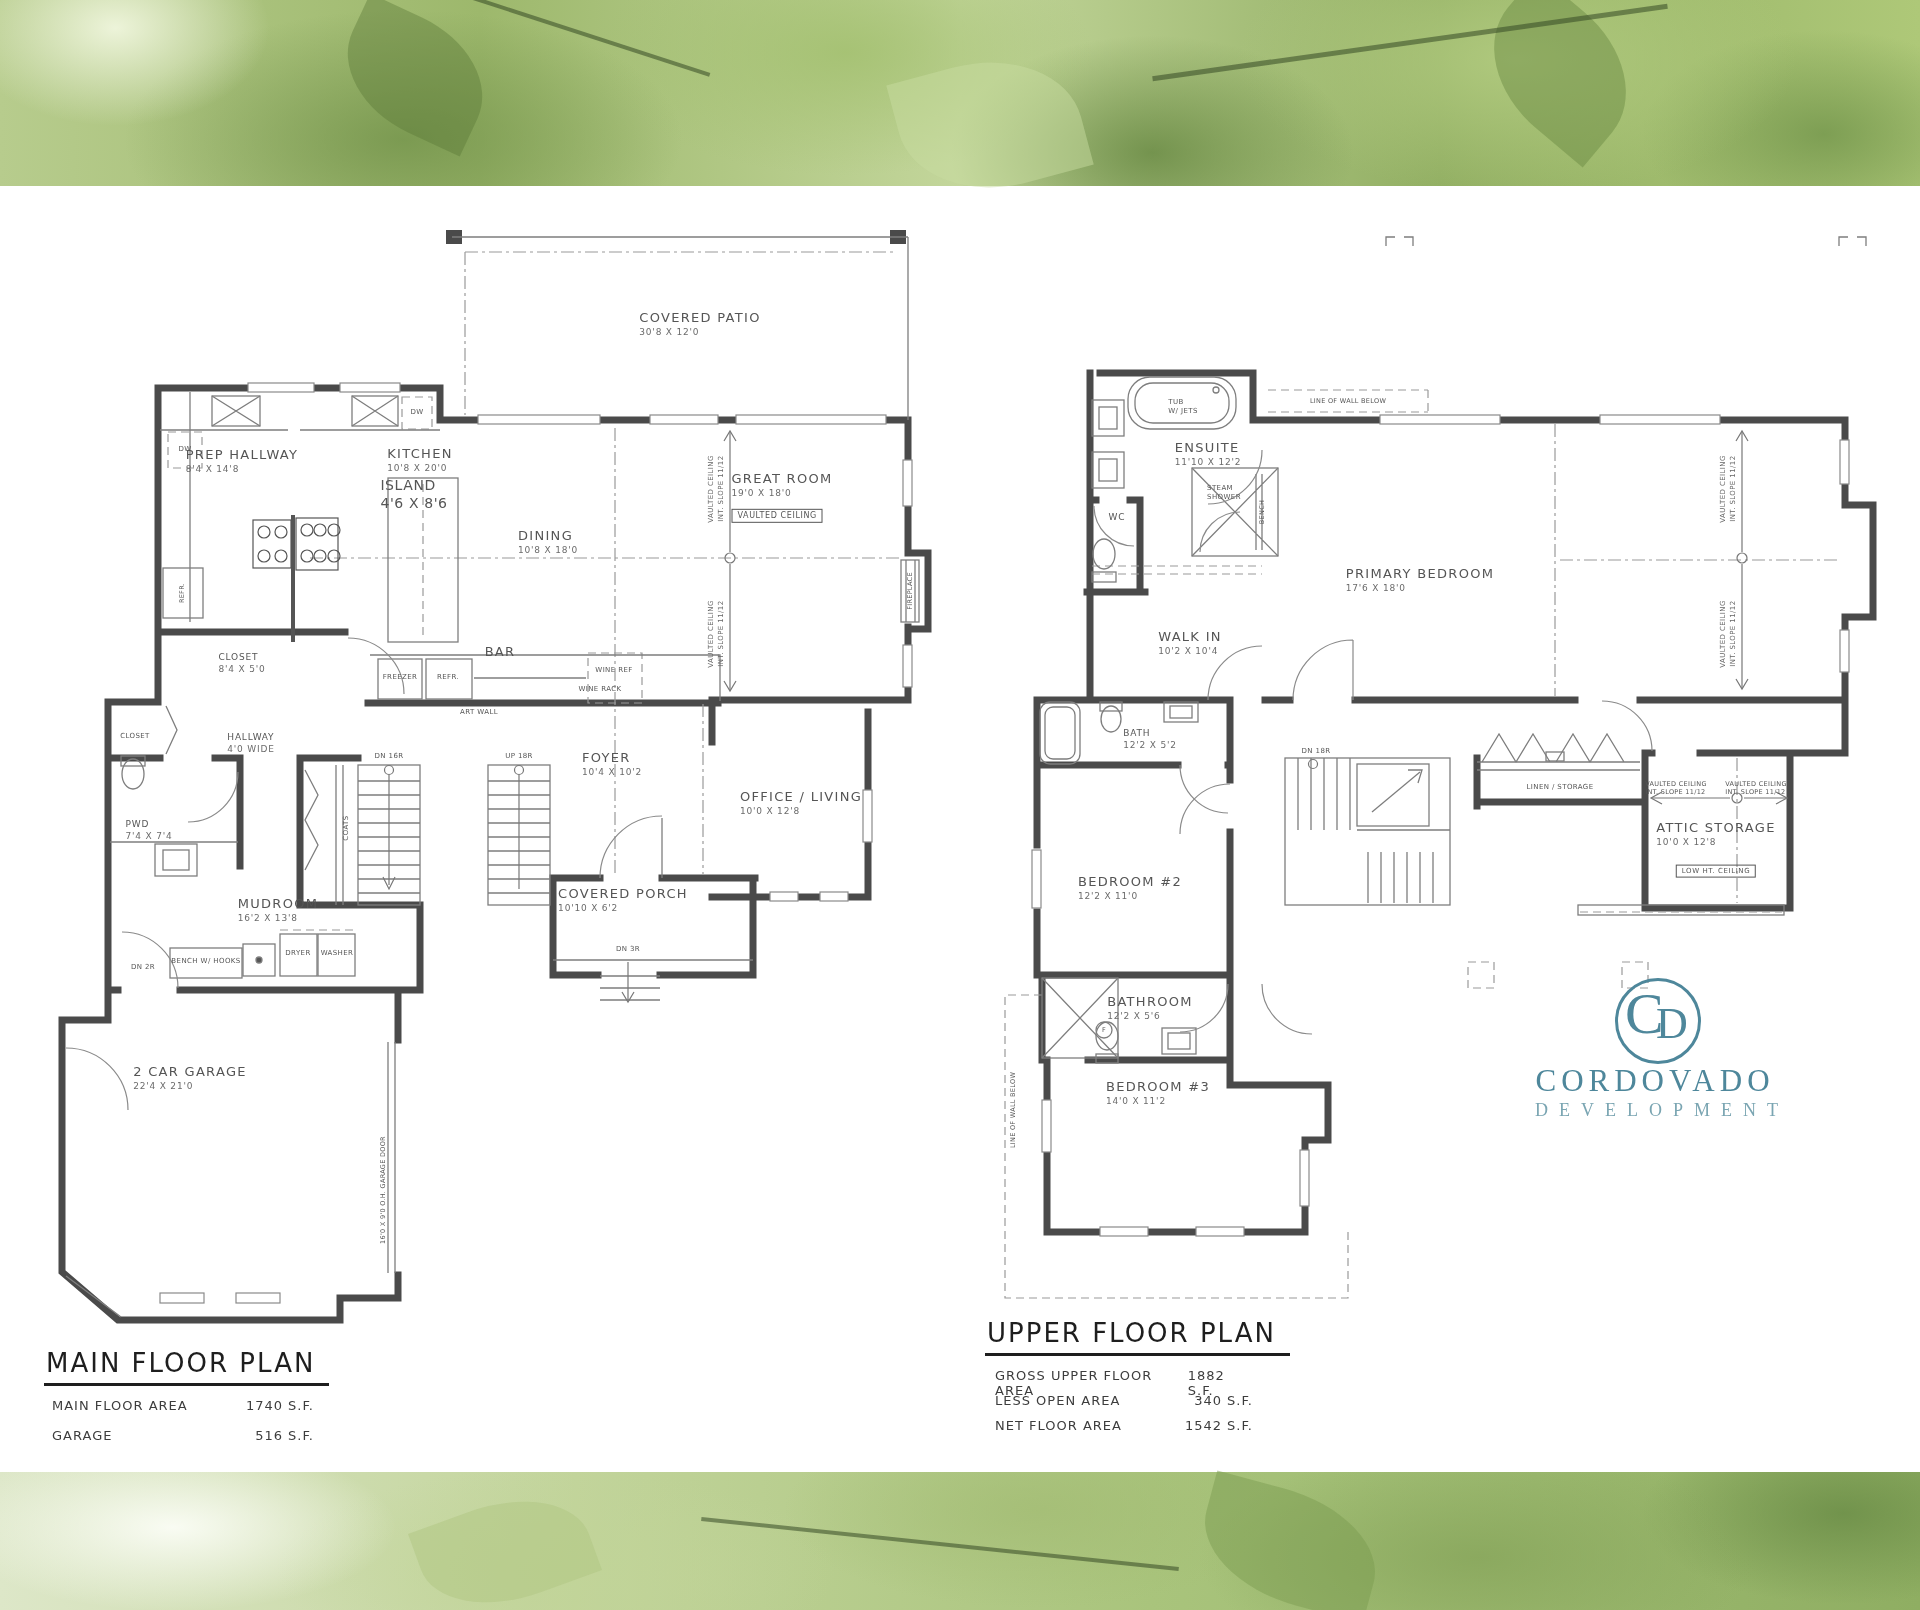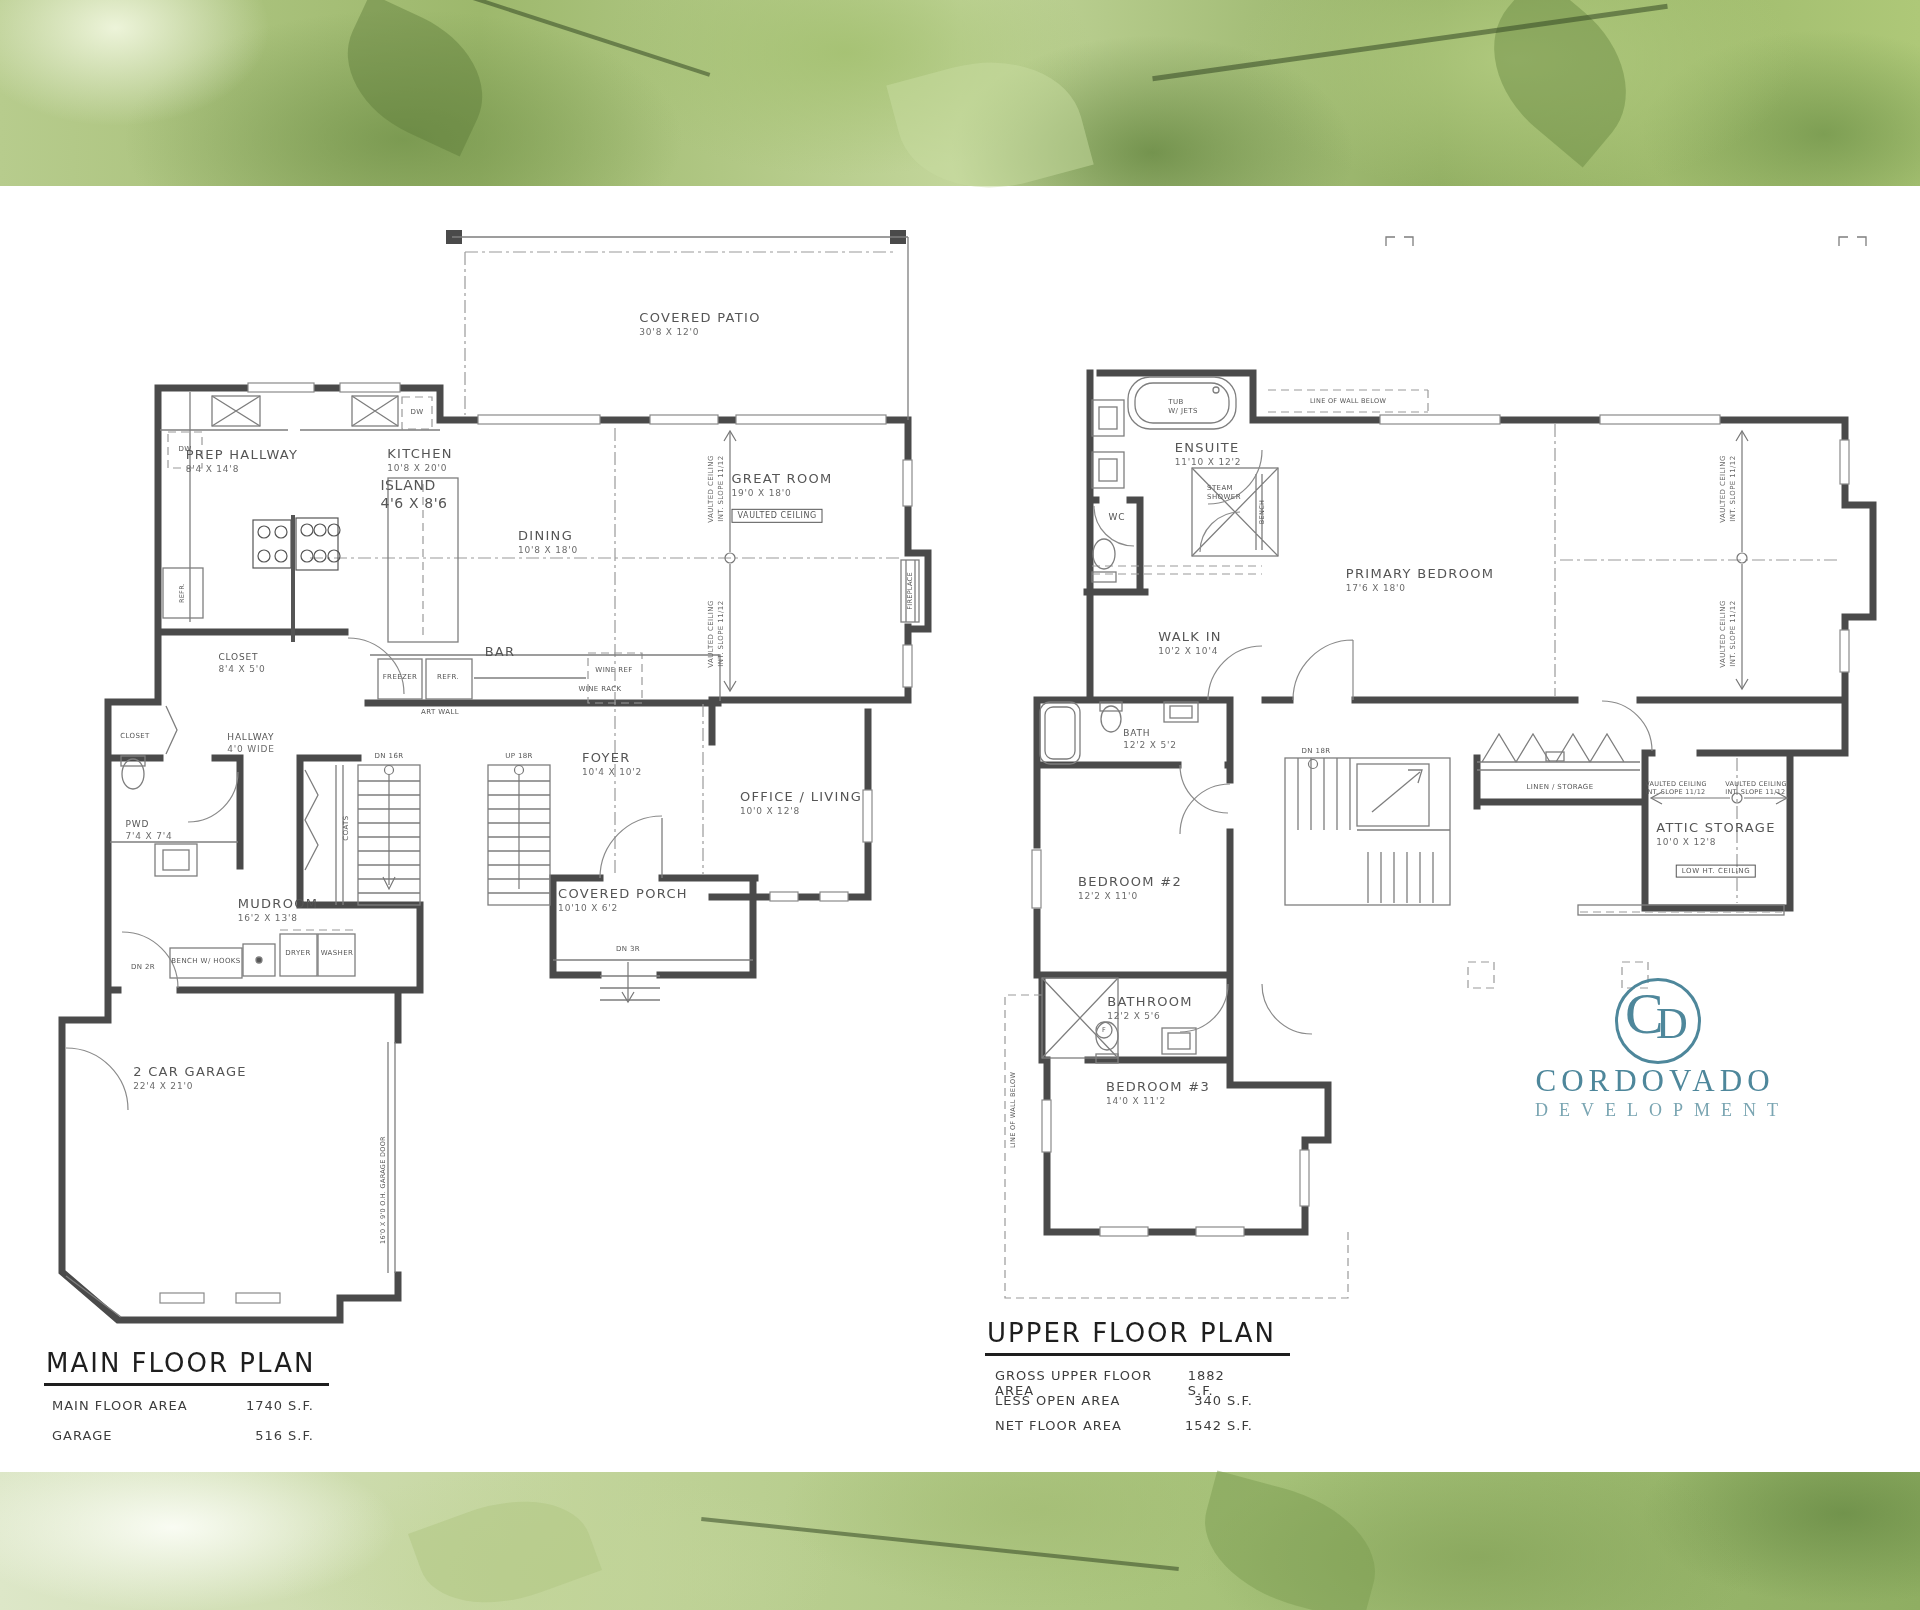--- a/index.html
+++ b/index.html
@@ -339,21 +339,21 @@
     </div>
   <div class="lbl t7" style="left:448px;top:678px;">
       <div>REFR.</div>
     </div>
   <div class="lbl t7" style="left:614px;top:671px;">
       <div>WINE REF</div>
     </div>
   <div class="lbl t7" style="left:600px;top:690px;">
       <div>WINE RACK</div>
     </div>
-  <div class="lbl t7" style="left:440px;top:713px;">
+  <div class="lbl t7" style="left:479px;top:713px;">
       <div>ART WALL</div>
     </div>
   <div class="lbl t7" style="left:206px;top:962px;">
       <div>BENCH W/ HOOKS</div>
     </div>
   <div class="lbl t7" style="left:298px;top:954px;">
       <div>DRYER</div>
     </div>
   <div class="lbl t7" style="left:337px;top:954px;">
       <div>WASHER</div>

